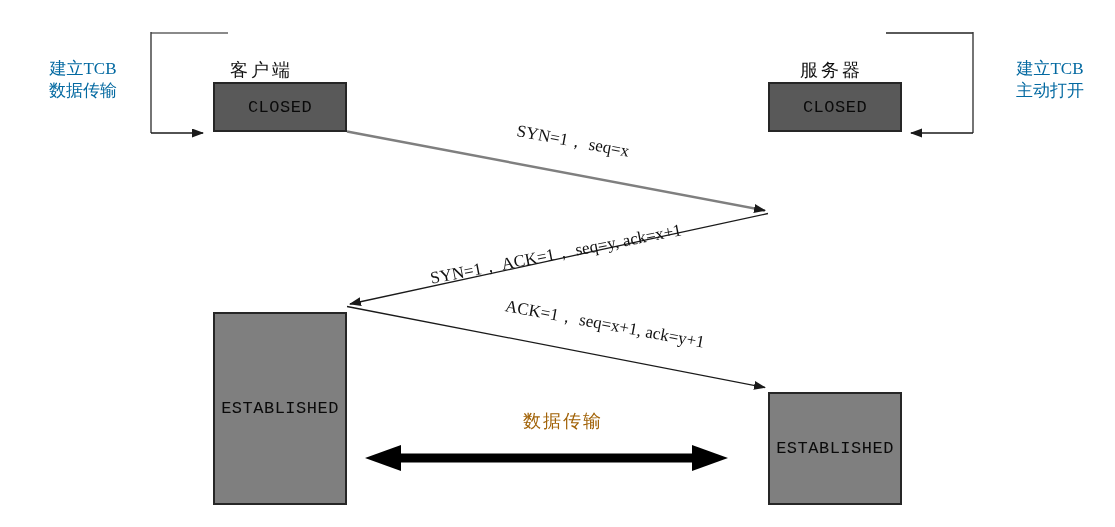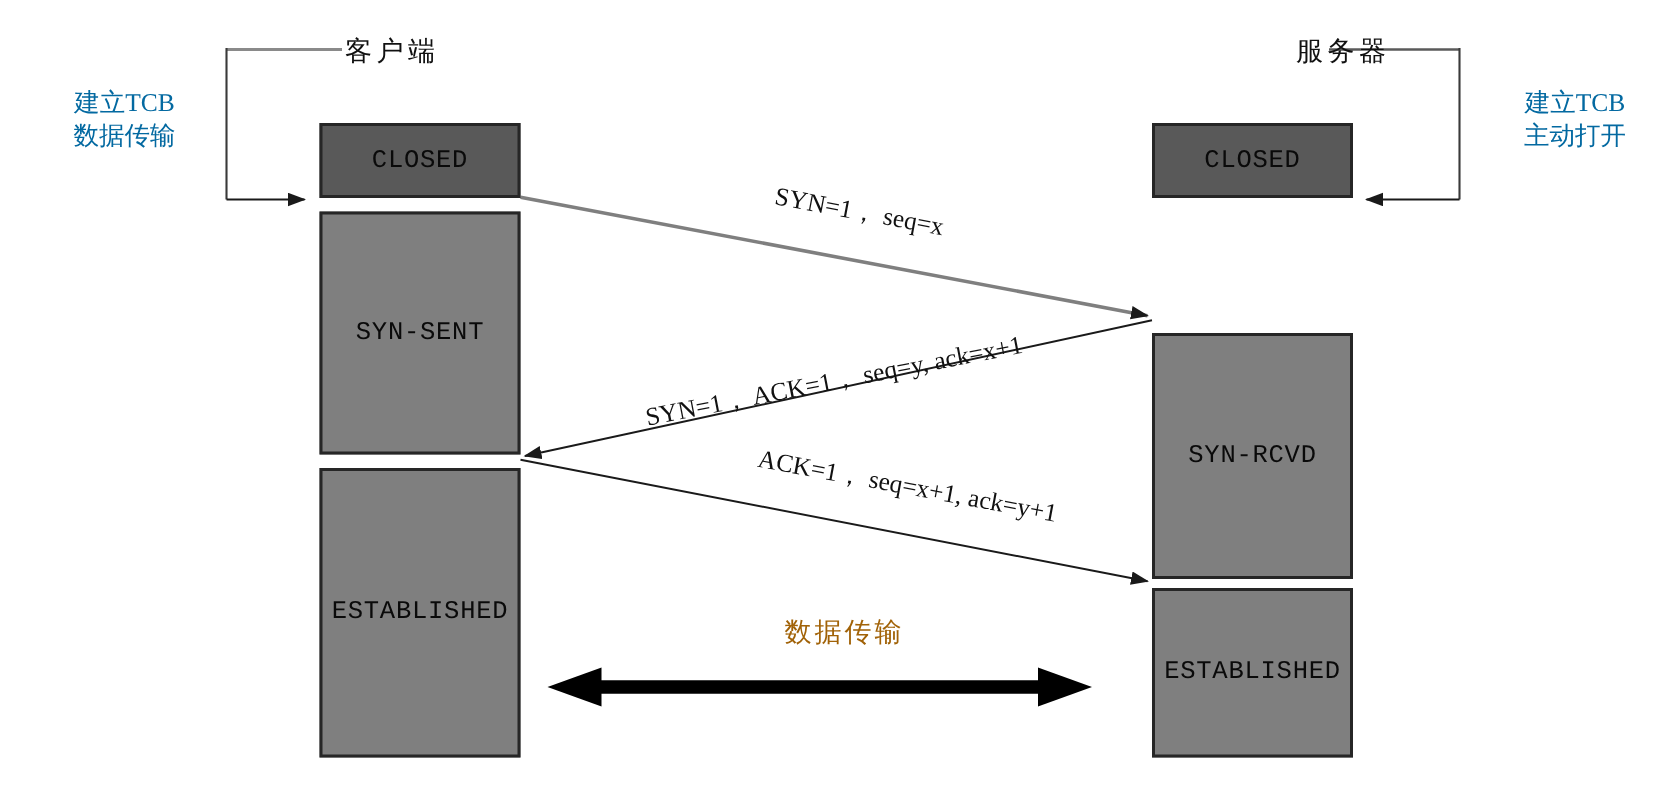--- a/index.html
+++ b/index.html
@@ -21,20 +21,21 @@
     letter-spacing:0.5px;
     background:#7f7f7f;
   }
   .state-box.dark{background:#595959;}
   .endpoint-title{
     position:absolute;
     font-size:18px;color:#111;
     letter-spacing:3px;
     font-family:"Liberation Serif", serif;
     white-space:nowrap;
+    margin-top:36px;
   }
   .side-note{
     position:absolute;
     width:100px;
     text-align:center;
     font-size:17px;color:#0369a1;
     line-height:22px;
     font-family:"Liberation Serif", serif;
     white-space:nowrap;
   }
@@ -97,37 +98,35 @@
     <line x1="347" y1="306.5" x2="765" y2="387.5" stroke="#1a1a1a" stroke-width="1.3" marker-end="url(#headDark)"></line>
 
     <g>
       <line x1="396" y1="458" x2="698" y2="458" stroke="#000000" stroke-width="9"></line>
       <polygon points="365,458 401,445 401,471" fill="#000000"></polygon>
       <polygon points="728,458 692,445 692,471" fill="#000000"></polygon>
     </g>
   </svg>
 
   <div class="endpoint-title" style="left:230px;top:22px;">客户端</div>
-  <div class="endpoint-title" style="left:864px;top:22px;">服务器</div>
+  <div class="endpoint-title" style="left:800px;top:22px;">服务器</div>
 
   <div class="side-note" style="left:33px;top:58px;">
     <div>建立TCB</div>
     <div>数据传输</div>
   </div>
   <div class="side-note" style="left:1000px;top:58px;">
     <div>建立TCB</div>
     <div>主动打开</div>
   </div>
 
   <div class="state-box dark" style="left:213px;top:82px;width:134px;height:50px;">CLOSED</div>
-  <div class="state-box" style="left:213px;top:141px;width:134px;height:162px;">SYN-SENT</div>
   <div class="state-box" style="left:213px;top:312px;width:134px;height:193px;">ESTABLISHED</div>
 
   <div class="state-box dark" style="left:768px;top:82px;width:134px;height:50px;">CLOSED</div>
-  <div class="state-box" style="left:768px;top:222px;width:134px;height:164px;">SYN-RCVD</div>
   <div class="state-box" style="left:768px;top:392px;width:134px;height:113px;">ESTABLISHED</div>
 
   <div class="msg-label r1">SYN=1， seq=x</div>
   <div class="msg-label r2">SYN=1， ACK=1， seq=y, ack=x+1</div>
   <div class="msg-label r3">ACK=1， seq=x+1, ack=y+1</div>
 
   <div class="data-label">数据传输</div>
 
 
 </div>

